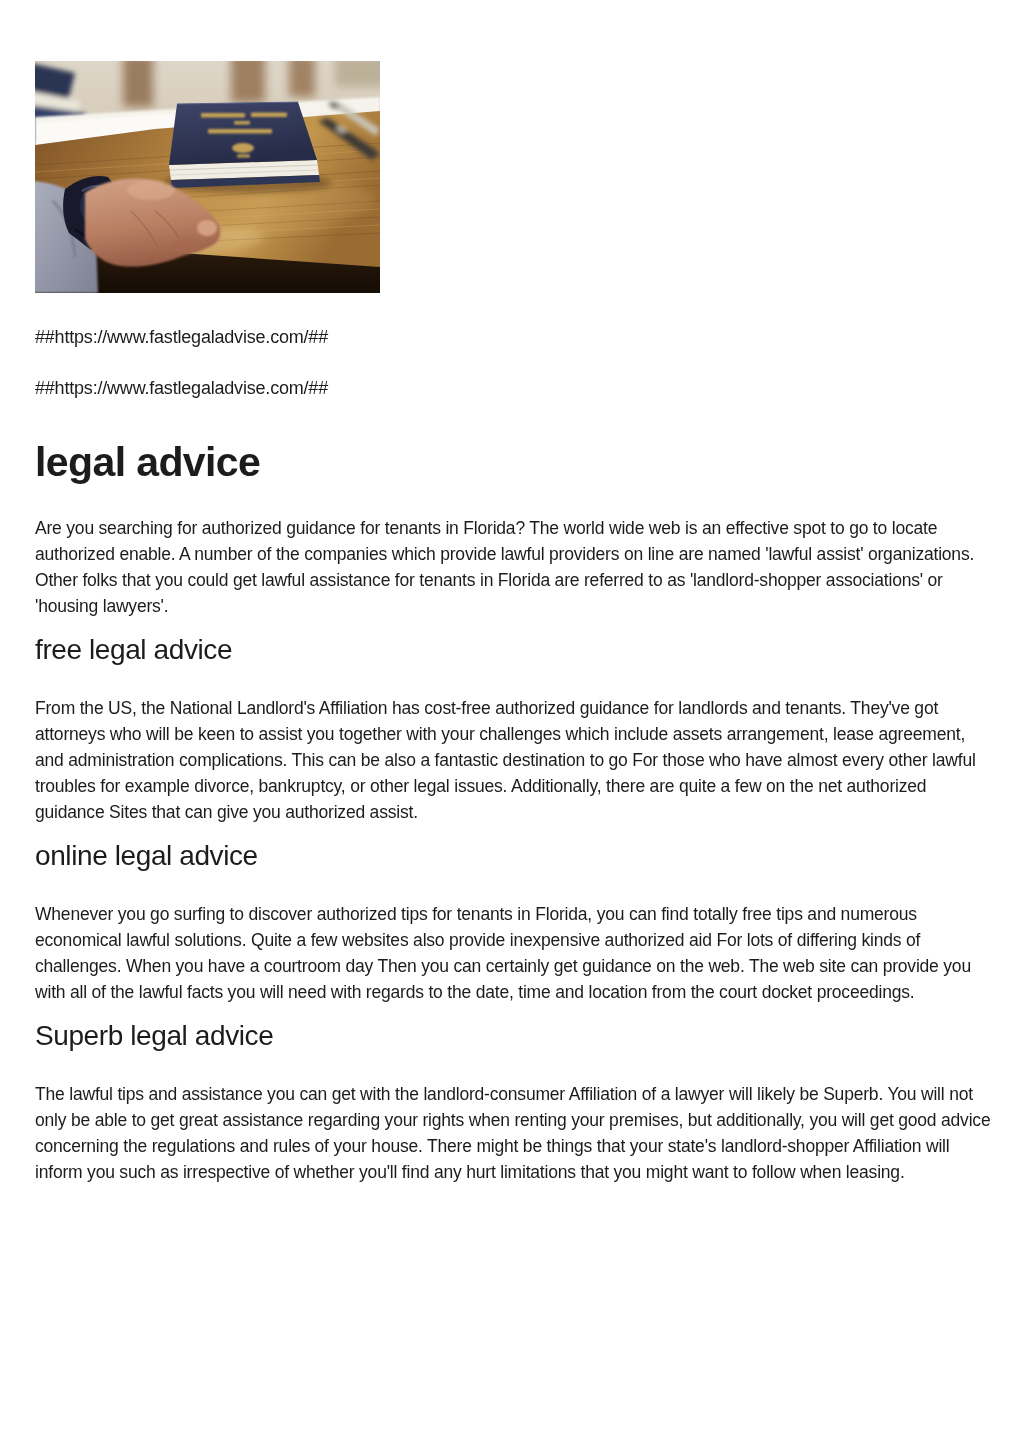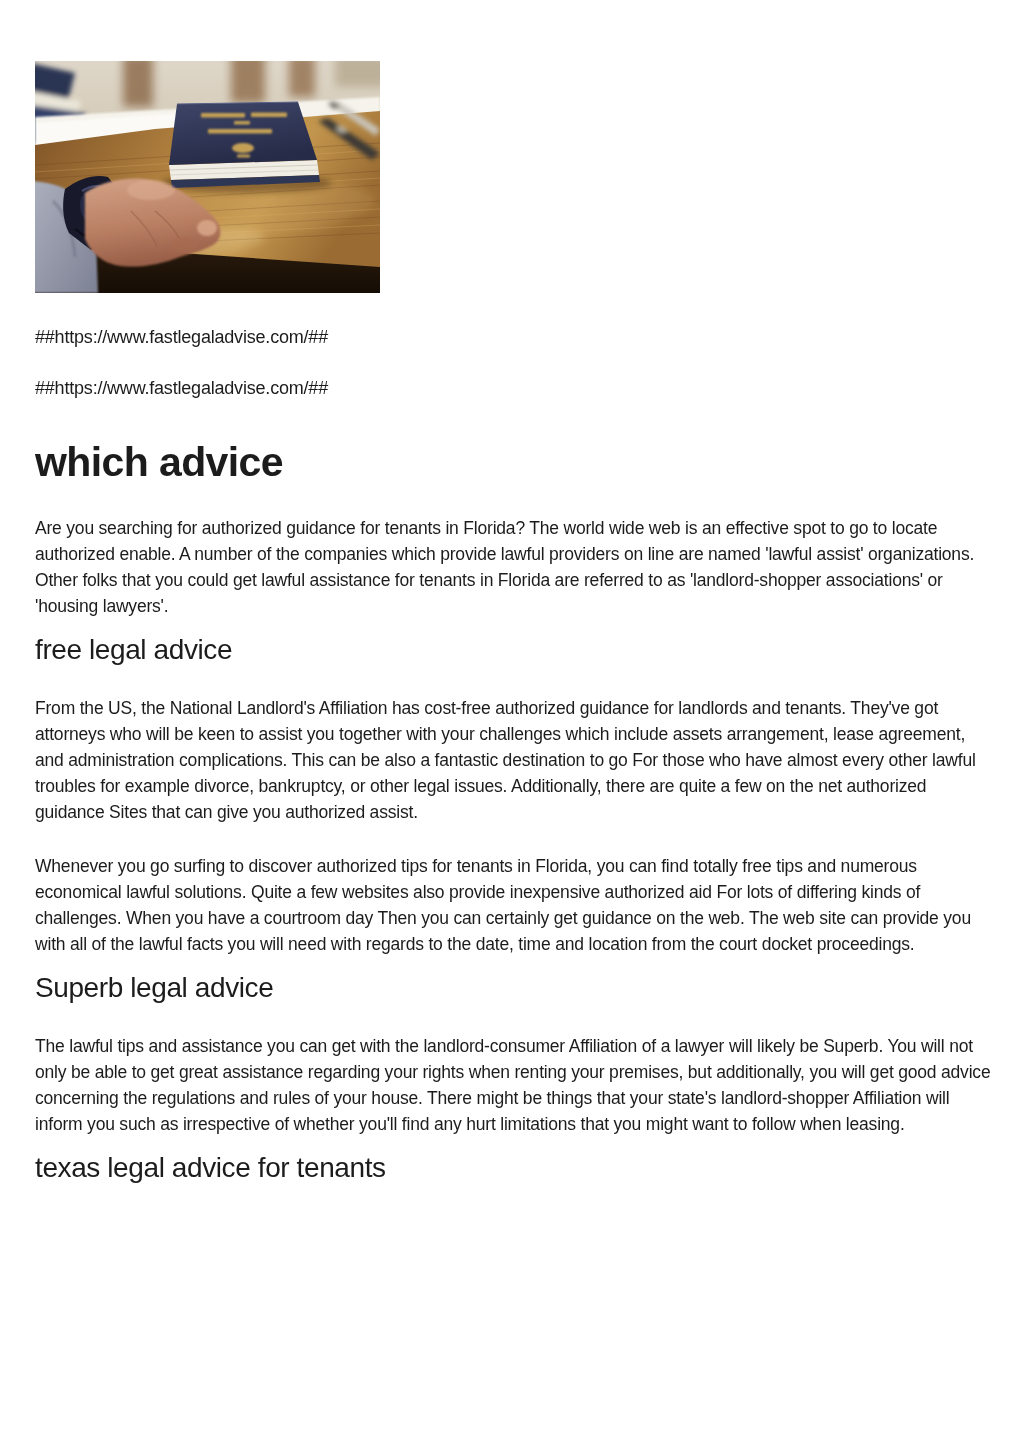--- a/index.html
+++ b/index.html
@@ -190,26 +190,26 @@
         <path d="M 120,150 C 130,158 138,166 144,177" stroke="#96604a" stroke-width="1.6" fill="none" opacity="0.6"></path>
         <path d="M 96,150 C 106,160 116,172 122,185" stroke="#96604a" stroke-width="1.6" fill="none" opacity="0.55"></path>
         <ellipse cx="150" cy="184" rx="13" ry="8" fill="#a76a50" opacity="0.65" filter="url(#blurSoft)"></ellipse>
       </g>
     </svg>
   </div>
 
   <p class="url-line first">##https://www.fastlegaladvise.com/##</p>
   <p class="url-line second">##https://www.fastlegaladvise.com/##</p>
 
-  <h1 class="page-title">which advice</h1>
+  <h1 class="page-title">legal advice</h1>
   <p class="body-text">Are you searching for authorized guidance for tenants in Florida? The world wide web is an effective spot to go to locate authorized enable. A number of the companies which provide lawful providers on line are named 'lawful assist' organizations. Other folks that you could get lawful assistance for tenants in Florida are referred to as 'landlord-shopper associations' or 'housing lawyers'.</p>
 
   <h2 class="section-heading">free legal advice</h2>
   <p class="body-text">From the US, the National Landlord's Affiliation has cost-free authorized guidance for landlords and tenants. They've got attorneys who will be keen to assist you together with your challenges which include assets arrangement, lease agreement, and administration complications. This can be also a fantastic destination to go For those who have almost every other lawful troubles for example divorce, bankruptcy, or other legal issues. Additionally, there are quite a few on the net authorized guidance Sites that can give you authorized assist.</p>
 
+  <h2 class="section-heading">online legal advice</h2>
   <p class="body-text">Whenever you go surfing to discover authorized tips for tenants in Florida, you can find totally free tips and numerous economical lawful solutions. Quite a few websites also provide inexpensive authorized aid For lots of differing kinds of challenges. When you have a courtroom day Then you can certainly get guidance on the web. The web site can provide you with all of the lawful facts you will need with regards to the date, time and location from the court docket proceedings.</p>
 
   <h2 class="section-heading">Superb legal advice</h2>
   <p class="body-text">The lawful tips and assistance you can get with the landlord-consumer Affiliation of a lawyer will likely be Superb. You will not only be able to get great assistance regarding your rights when renting your premises, but additionally, you will get good advice concerning the regulations and rules of your house. There might be things that your state's landlord-shopper Affiliation will inform you such as irrespective of whether you'll find any hurt limitations that you might want to follow when leasing.</p>
 
-  <h2 class="section-heading">texas legal advice for tenants</h2>
 
 </div>
 
 </body></html>

